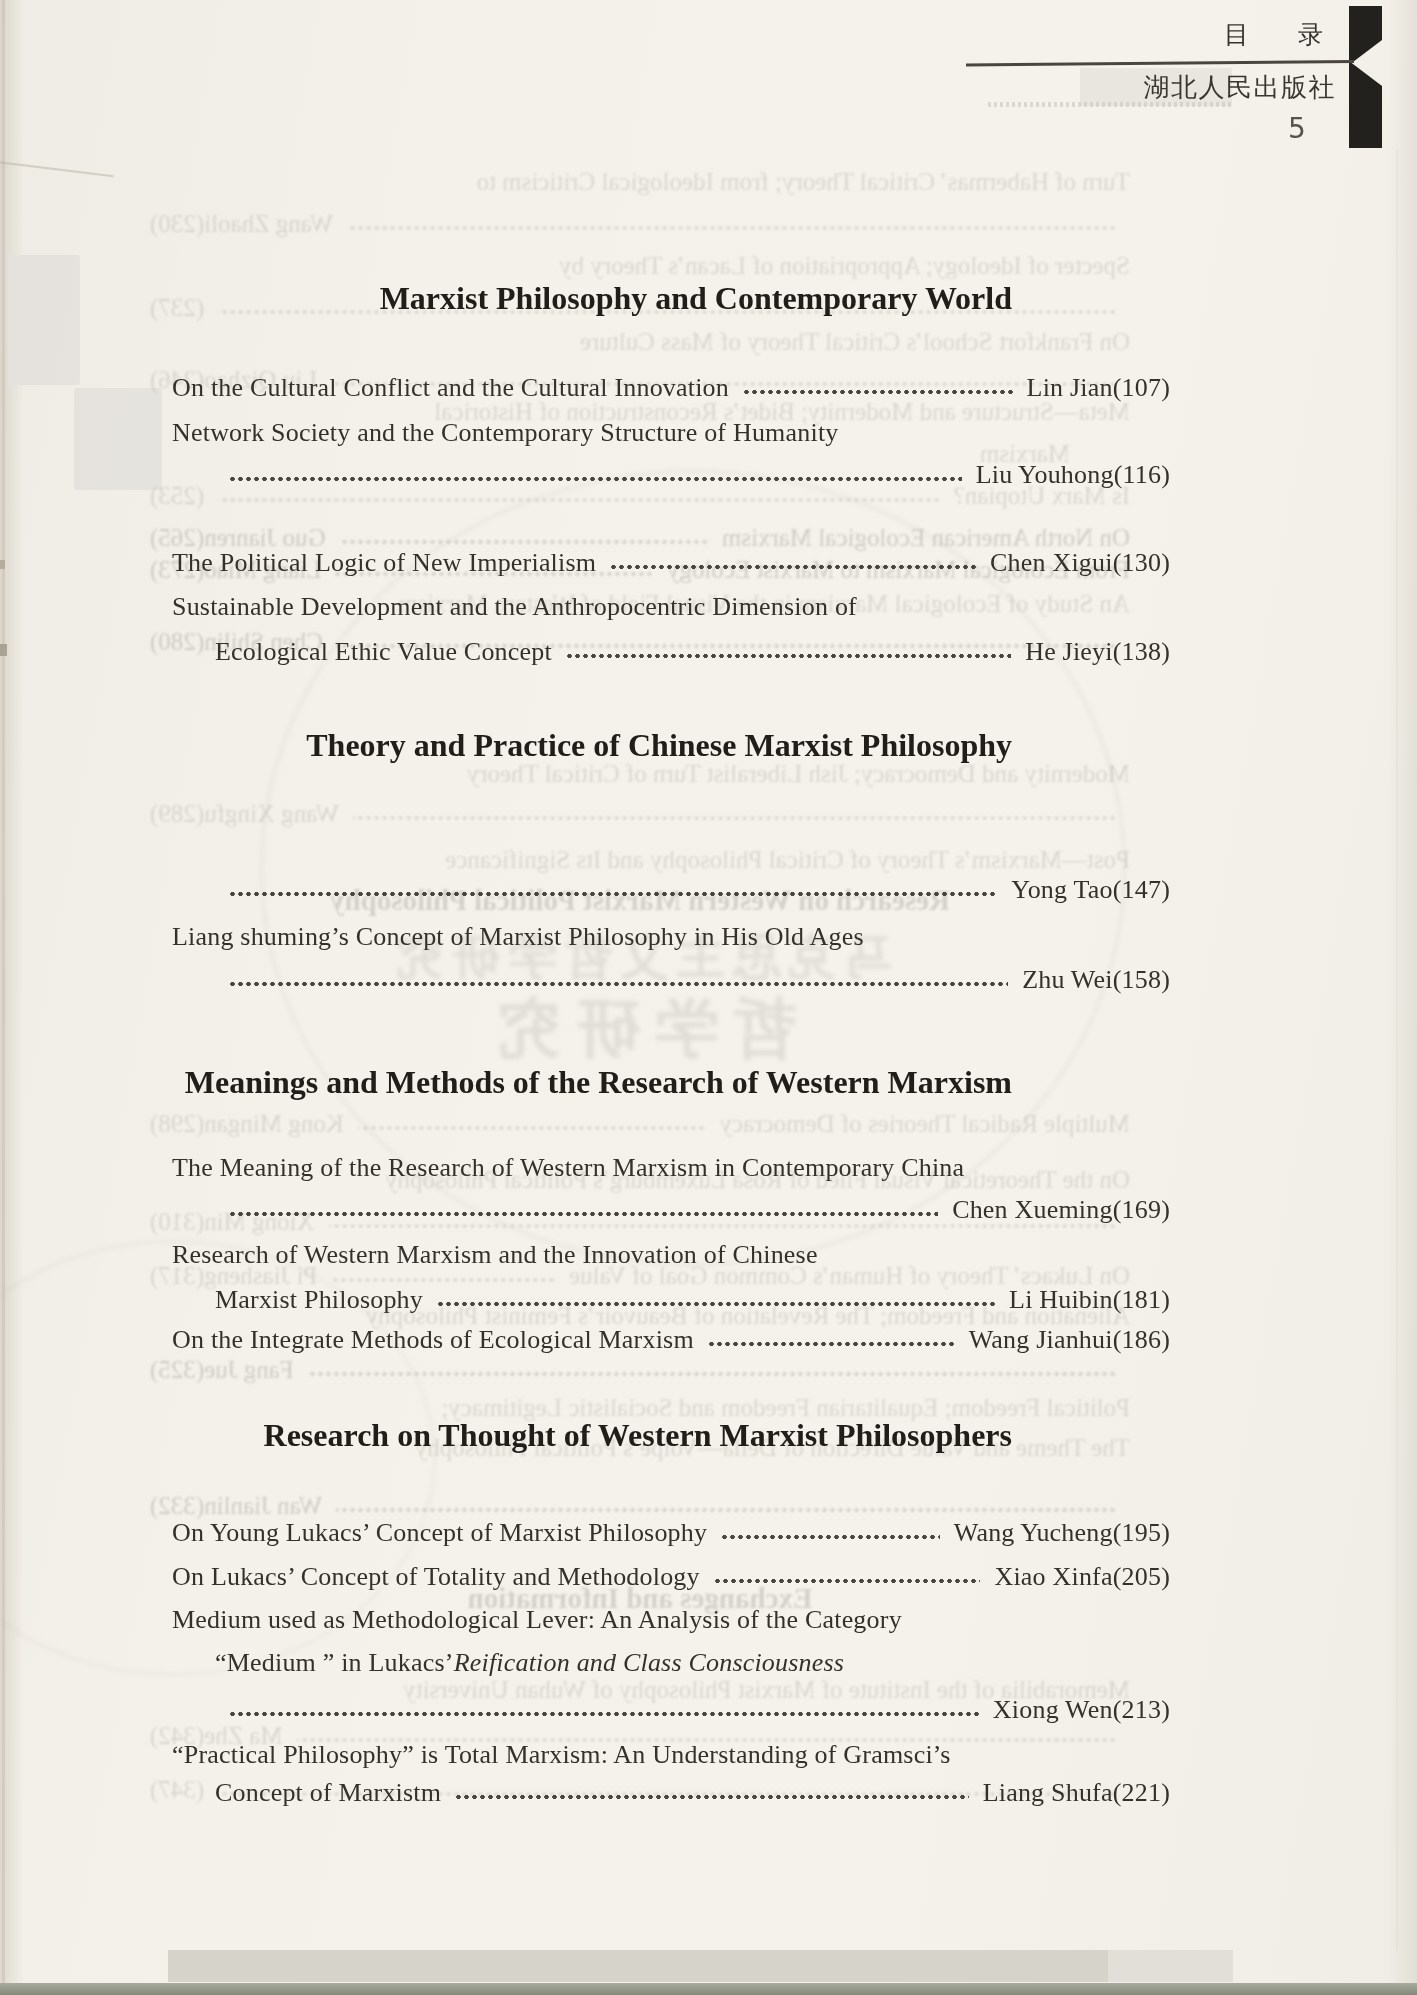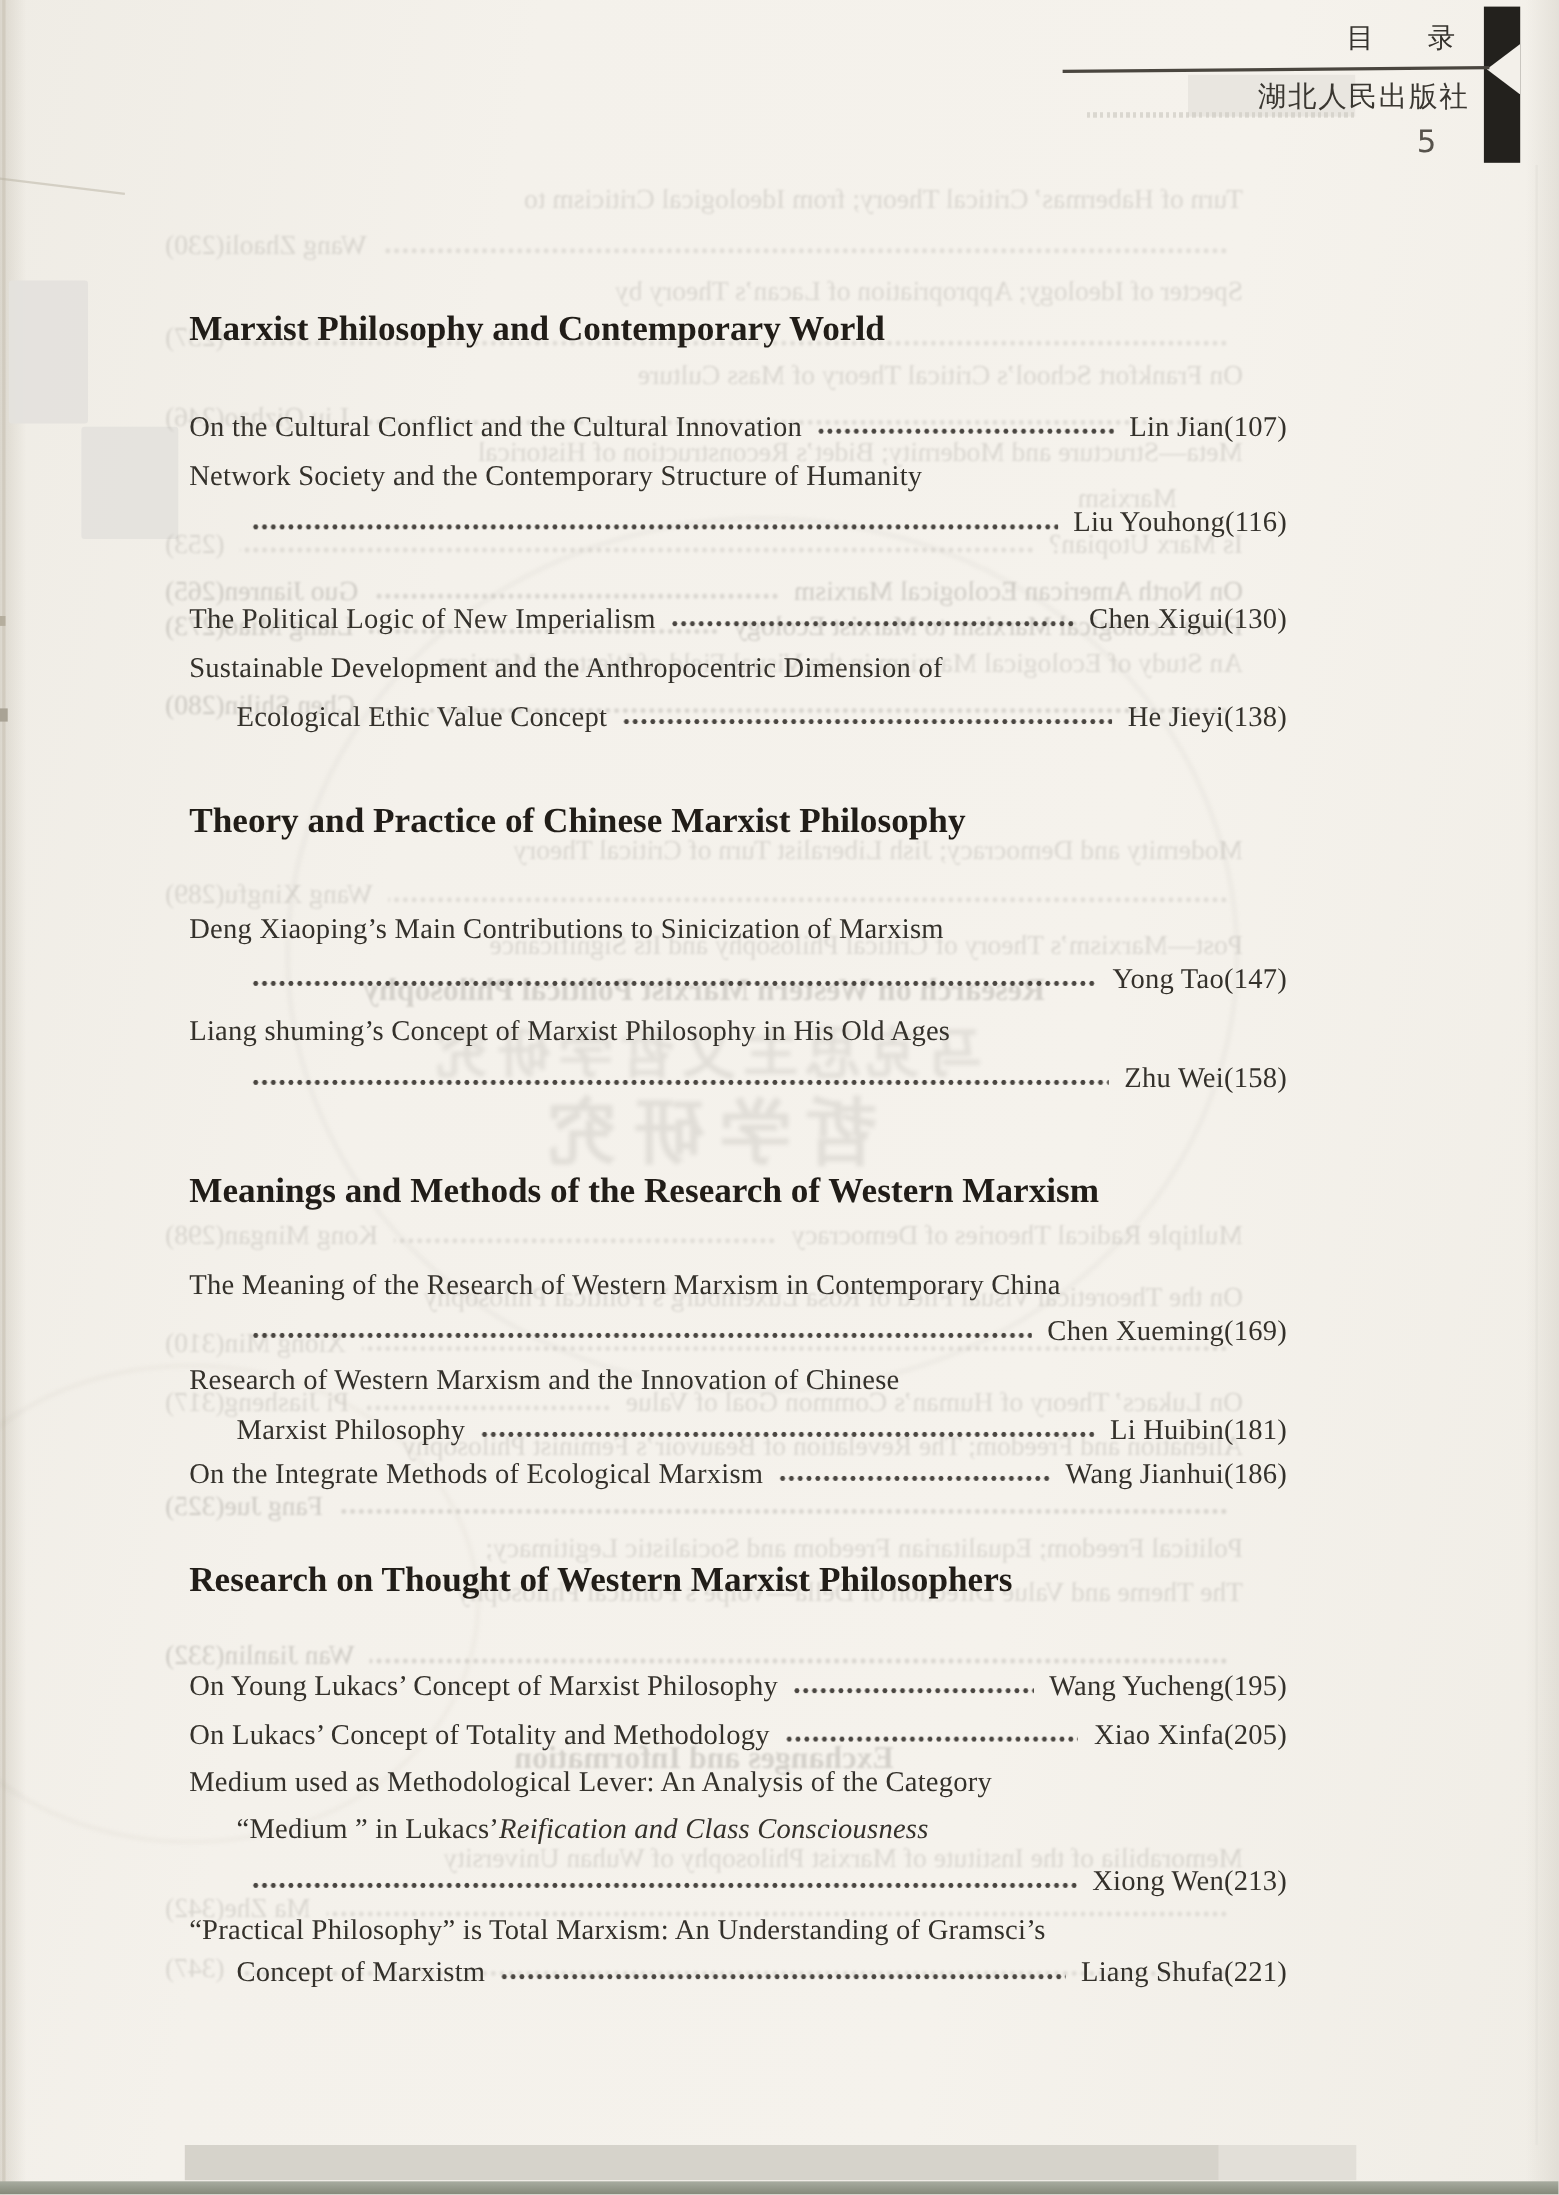--- a/index.html
+++ b/index.html
@@ -37,21 +37,21 @@
   .publisher{position:absolute;right:81px;top:70px;font-size:26px;letter-spacing:1.5px;color:#3a3731;
     font-family:"DejaVu Sans",sans-serif;}
   .tinyline{position:absolute;left:988px;top:102px;width:245px;height:5px;opacity:.7;
     background:repeating-linear-gradient(90deg,#cfccc4 0 3px,rgba(0,0,0,0) 3px 6px);}
   .pagenum{position:absolute;left:1288px;top:112px;font-size:28px;color:#57534c;
     font-family:"DejaVu Sans",sans-serif;}
   .tab{position:absolute;left:1349px;top:6px;width:33px;height:142px;background:#23211d;}
   .tab-notch{position:absolute;left:0;top:34px;width:100%;height:46px;background:#f3f0ea;
     clip-path:polygon(100% 0,8% 50%,100% 100%);}
   
-  .h{position:absolute;left:172px;width:840px;text-align:left;font-weight:bold;font-size:32px;
+  .h{position:absolute;left:172px;width:840px;text-align:right;font-weight:bold;font-size:32px;
     color:#211d18;white-space:nowrap;}
   .row{position:absolute;left:172px;right:247px;display:flex;align-items:flex-start;
     font-size:26px;color:#34312b;white-space:nowrap;letter-spacing:.2px;}
   .row.c2{left:215px;}
   .lead{flex:1 1 auto;height:8px;align-self:center;margin:8px 14px 0 14px;
     background-image:radial-gradient(circle at 3.5px 4px,rgba(50,46,41,.88) 2px,rgba(50,46,41,0) 2.5px);
     background-size:8px 8px;background-repeat:repeat-x;}
   .it{font-style:italic;}
   
   .g{position:absolute;left:150px;width:980px;display:flex;align-items:baseline;font-size:25px;
@@ -229,23 +229,20 @@
   <div class="row" style="top:592px">
       <span>Sustainable Development and the Anthropocentric Dimension of</span>
     </div>
   <div class="row c2" style="top:637px">
       <span>Ecological Ethic Value Concept</span>
       <span class="lead"></span>
       <span>He Jieyi(138)</span>
     </div>
 
   <div class="h" style="top:727px">Theory and Practice of Chinese Marxist Philosophy</div>
-  <div class="row" style="top:830px">
-      <span>Deng Xiaoping’s Main Contributions to Sinicization of Marxism</span>
-    </div>
   <div class="row c2" style="top:875px">
       <span class="lead"></span>
       <span>Yong Tao(147)</span>
     </div>
   <div class="row" style="top:922px">
       <span>Liang shuming’s Concept of Marxist Philosophy in His Old Ages</span>
     </div>
   <div class="row c2" style="top:965px">
       <span class="lead"></span>
       <span>Zhu Wei(158)</span>

